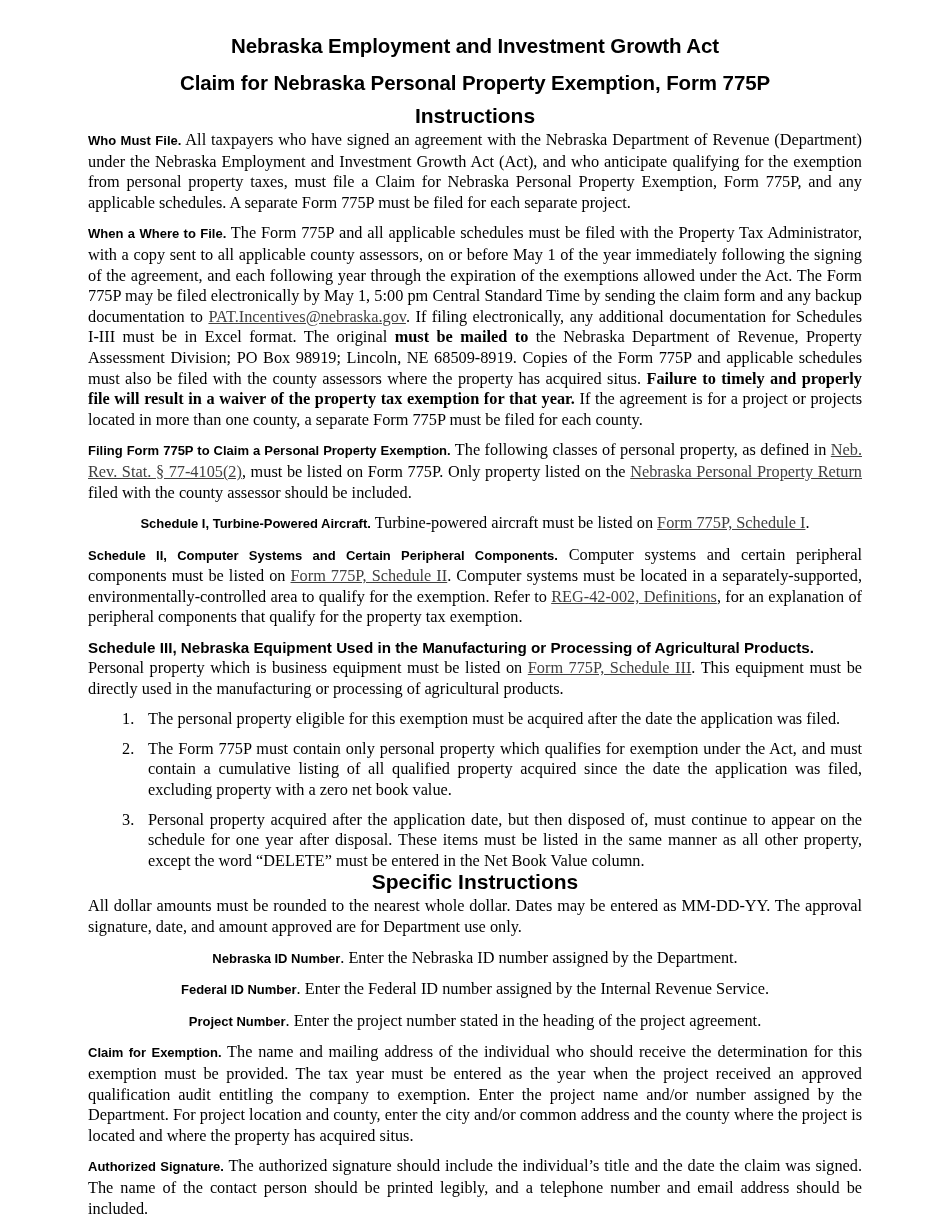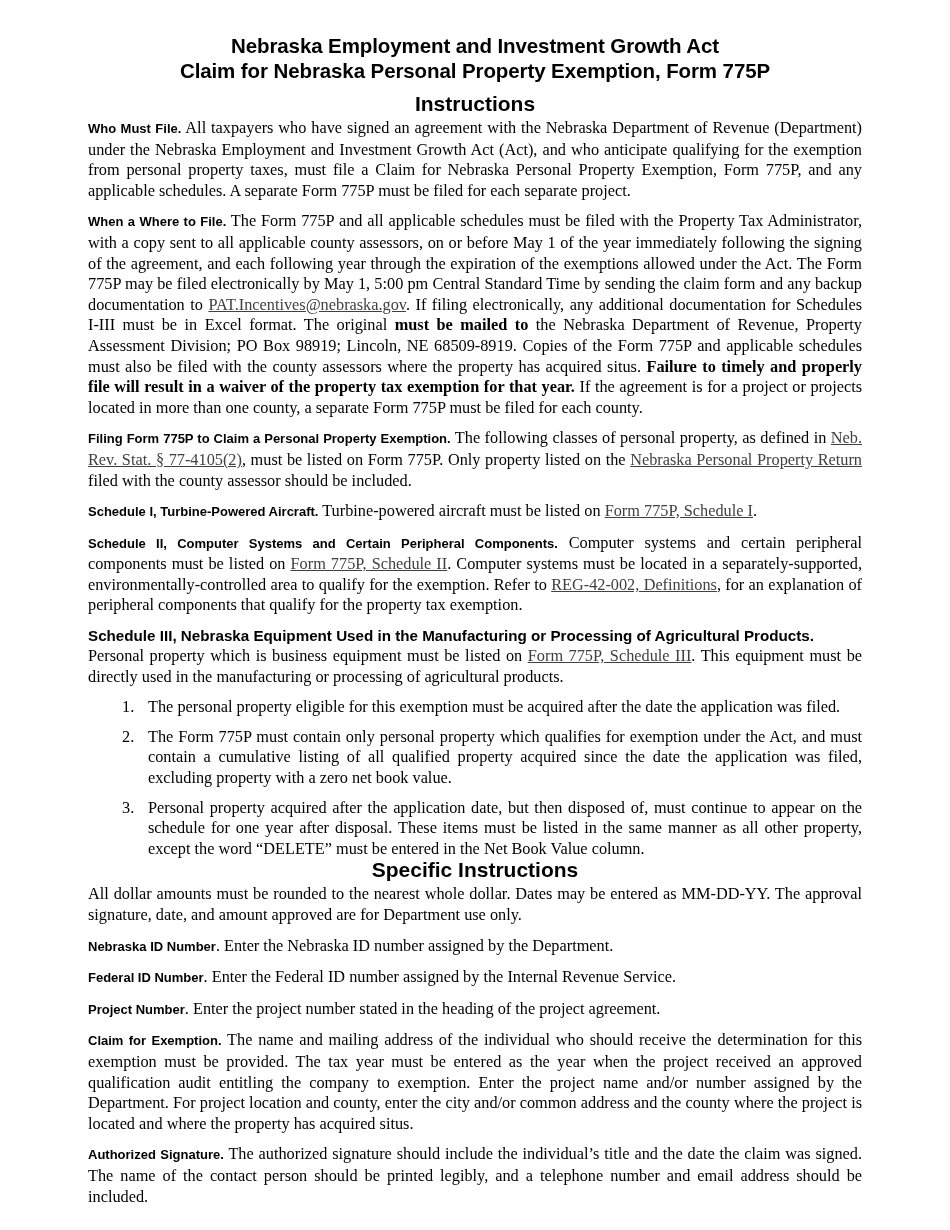--- a/index.html
+++ b/index.html
@@ -31,21 +31,21 @@
   
   .doc-title {
     font-family: "Liberation Sans", "DejaVu Sans", sans-serif;
     font-weight: bold;
     font-size: 20.5px;
     line-height: 25px;
     text-align: center;
     letter-spacing: -0.1px;
     margin: 0;
   }
-  .doc-title .line2 { display: block; }
+  .doc-title .line2 { display: block; margin-top: 12px; }
 
   .section-heading-centered {
     font-family: "Liberation Sans", "DejaVu Sans", sans-serif;
     font-weight: bold;
     font-size: 21px;
     line-height: 20px;
     text-align: center;
     margin: 11px 0 4px 0;
   }
   .section-heading-centered.tight { margin-top: 1px; }
@@ -60,21 +60,21 @@
 
   
   p.body {
     font-size: 16.3px;
     line-height: 20.6px;
     margin: 0 0 10px 0;
     text-align: justify;
     text-justify: inter-word;
   }
   p.body.last { margin-bottom: 0; }
-  p.body.flush { text-align: left; }
+  p.body.flush { text-align: center; }
 
   
   .lead {
     font-family: Liberation Sans, sans-serif;
     font-weight: bold;
     font-size: 13px;
   }
   
   .strong {
     font-weight: bold;

